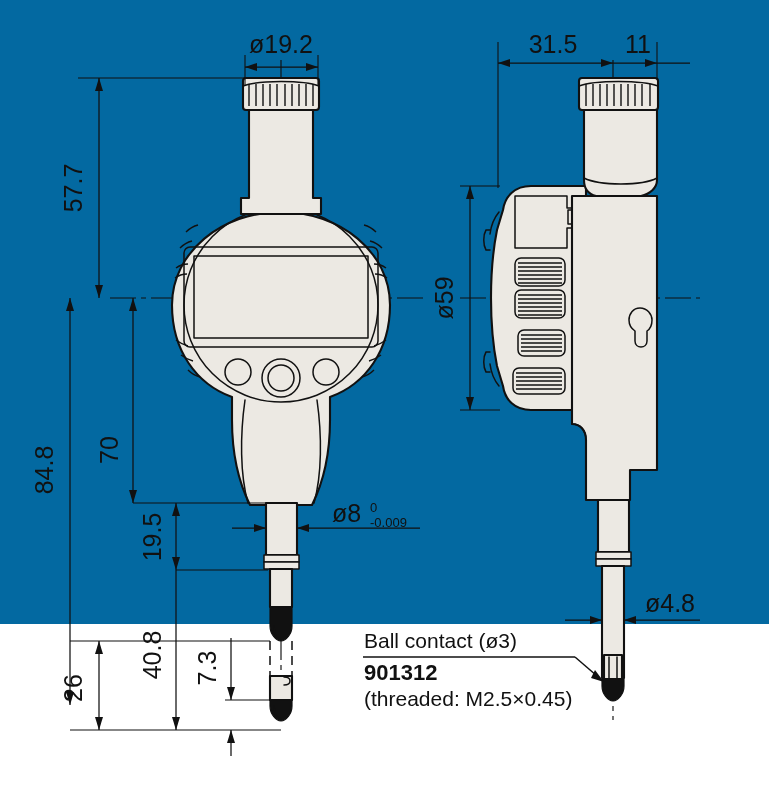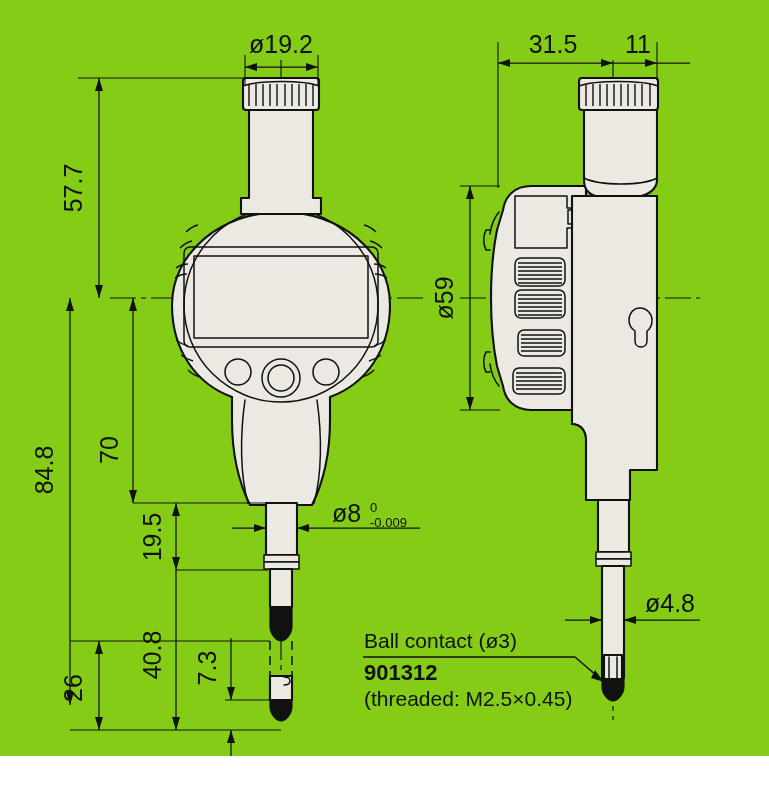--- a/index.html
+++ b/index.html
@@ -10,22 +10,22 @@
   }
   body {
     width: 769px;
     height: 800px;
     overflow: hidden;
     font-family: "Liberation Sans", sans-serif;
   }
   #drawing-root {
     position: relative;
     width: 769px;
-    height: 756px;
-    background: #84cc16;
+    height: 624px;
+    background: #0369a1;
   }
   svg.drawing-canvas {
     position: absolute;
     top: 0; left: 0;
     width: 769px;
     height: 800px;
     display: block;
   }
   text {
     font-family: "Liberation Sans", sans-serif;

